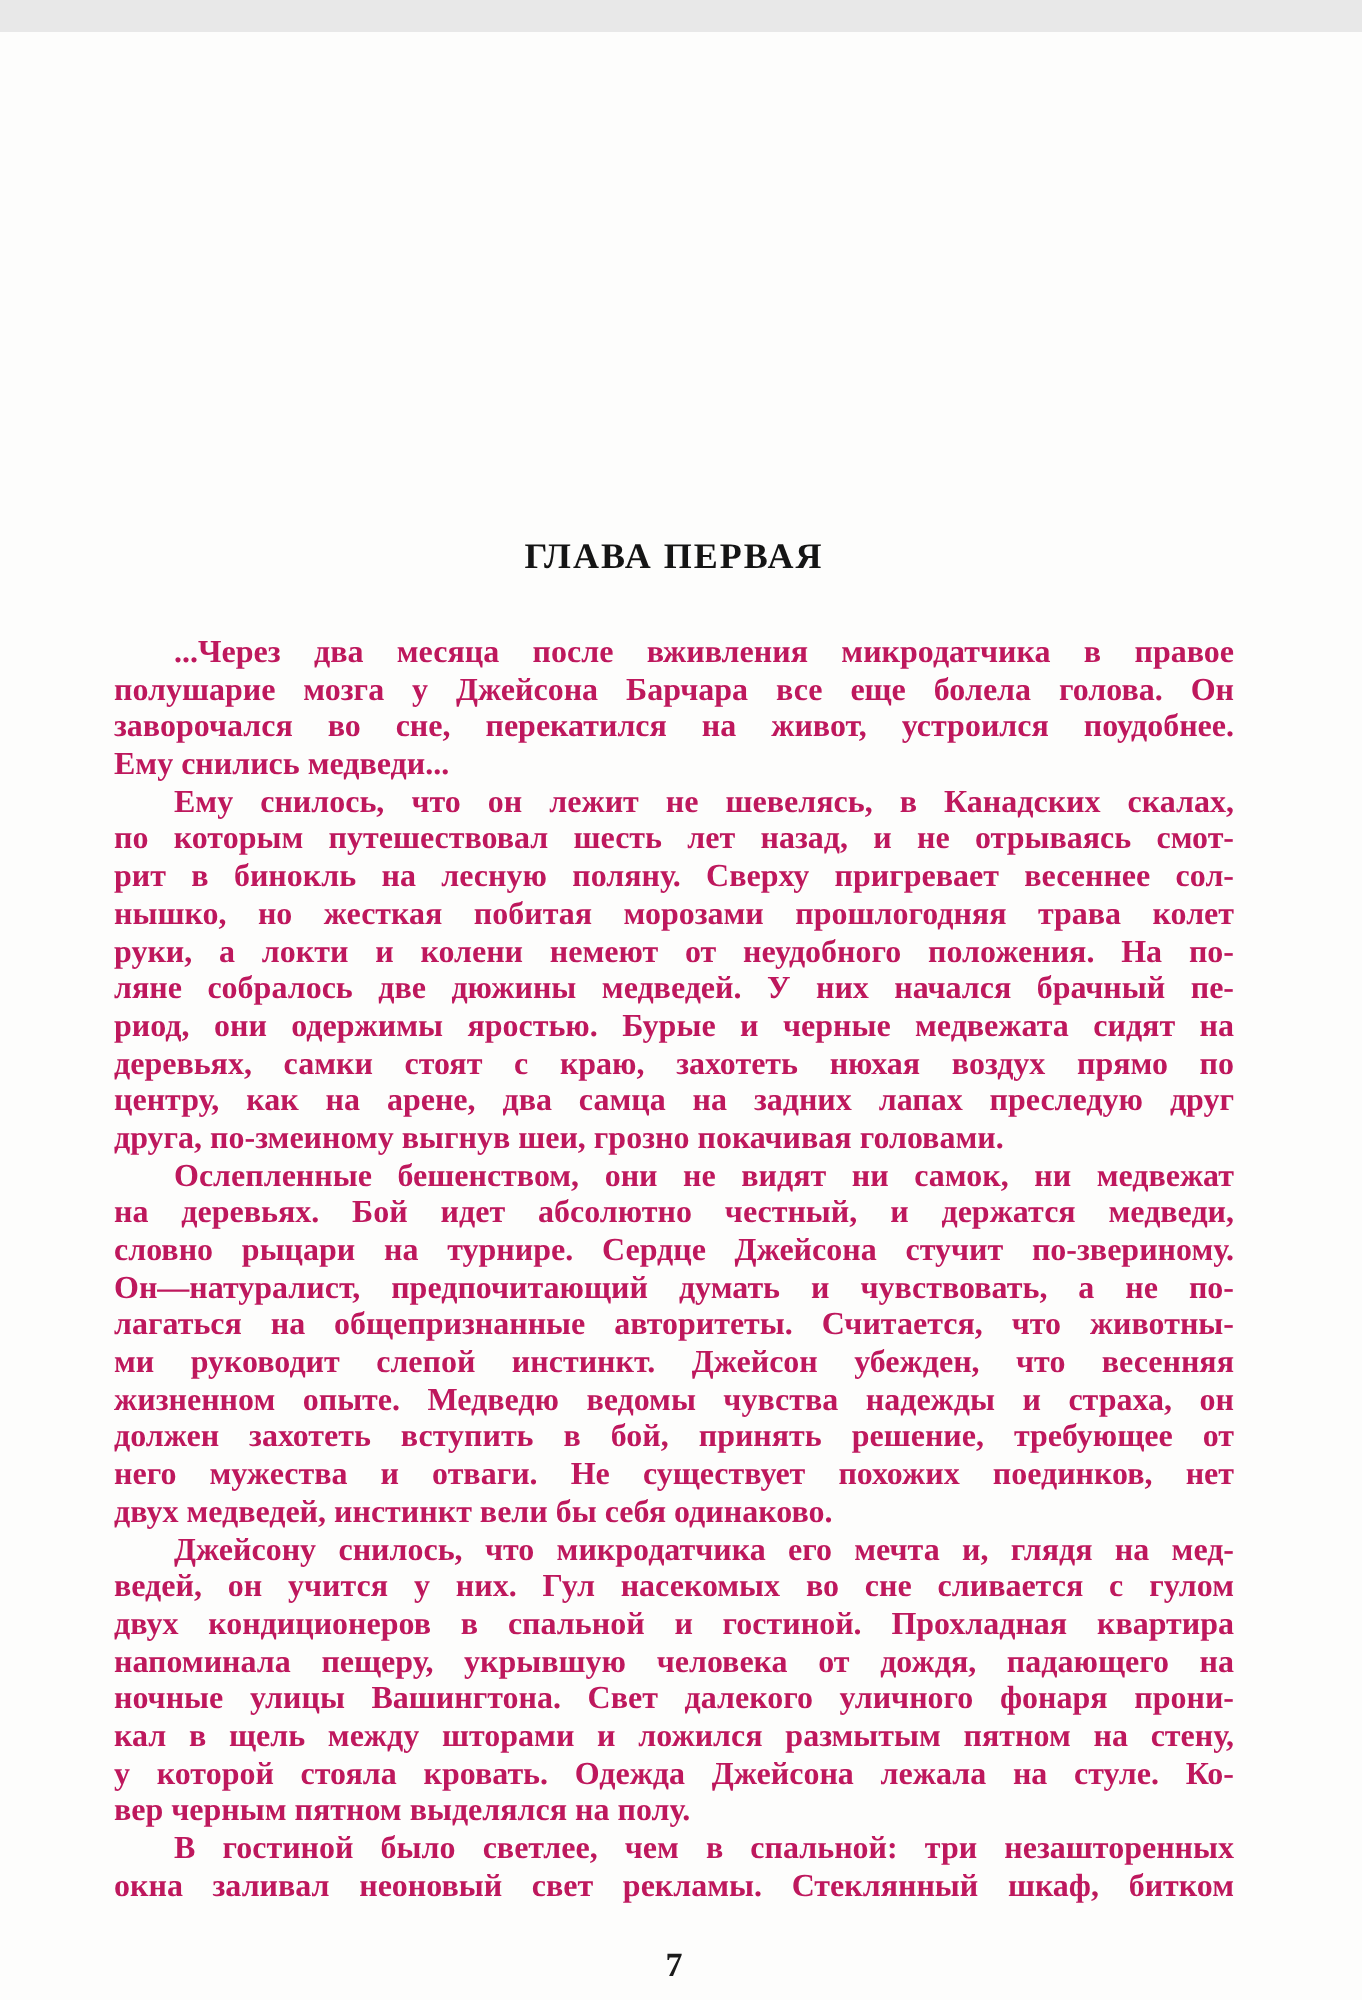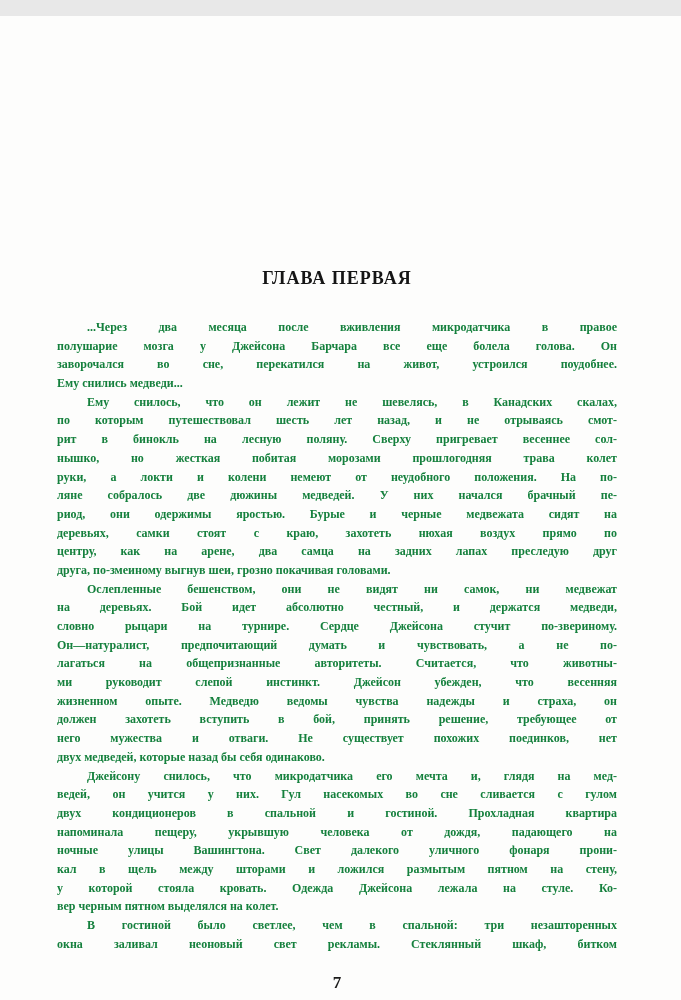--- a/index.html
+++ b/index.html
@@ -28,24 +28,24 @@
     font-weight: 700;
     letter-spacing: 1px;
     line-height: 20px;
     color: #151515;
   }
   .text-block {
     position: absolute;
     left: 57px;
     top: 302px;
     width: 560px;
-    font-size: 12px;
+    font-size: 16px;
     font-weight: 700;
     line-height: 18.7px;
-    color: #15803d;
+    color: #be185d;
   }
   .line {
     text-align: justify;
     text-align-last: justify;
     white-space: normal;
     height: 18.7px;
     overflow: visible;
   }
   .line.first {
     text-indent: 30px;
@@ -88,27 +88,27 @@
       <div class="line last">друга, по-змеиному выгнув шеи, грозно покачивая головами.</div>
       <div class="line first">Ослепленные бешенством, они не видят ни самок, ни медвежат</div>
       <div class="line">на деревьях. Бой идет абсолютно честный, и держатся медведи,</div>
       <div class="line">словно рыцари на турнире. Сердце Джейсона стучит по-звериному.</div>
       <div class="line">Он—натуралист, предпочитающий думать и чувствовать, а не по-</div>
       <div class="line">лагаться на общепризнанные авторитеты. Считается, что животны-</div>
       <div class="line">ми руководит слепой инстинкт. Джейсон убежден, что весенняя</div>
       <div class="line">жизненном опыте. Медведю ведомы чувства надежды и страха, он</div>
       <div class="line">должен захотеть вступить в бой, принять решение, требующее от</div>
       <div class="line">него мужества и отваги. Не существует похожих поединков, нет</div>
-      <div class="line last">двух медведей, которые назад бы себя одинаково.</div>
+      <div class="line last">двух медведей, инстинкт вели бы себя одинаково.</div>
       <div class="line first">Джейсону снилось, что микродатчика его мечта и, глядя на мед-</div>
       <div class="line">ведей, он учится у них. Гул насекомых во сне сливается с гулом</div>
       <div class="line">двух кондиционеров в спальной и гостиной. Прохладная квартира</div>
       <div class="line">напоминала пещеру, укрывшую человека от дождя, падающего на</div>
       <div class="line">ночные улицы Вашингтона. Свет далекого уличного фонаря прони-</div>
       <div class="line">кал в щель между шторами и ложился размытым пятном на стену,</div>
       <div class="line">у которой стояла кровать. Одежда Джейсона лежала на стуле. Ко-</div>
-      <div class="line last">вер черным пятном выделялся на колет.</div>
+      <div class="line last">вер черным пятном выделялся на полу.</div>
       <div class="line first">В гостиной было светлее, чем в спальной: три незашторенных</div>
       <div class="line">окна заливал неоновый свет рекламы. Стеклянный шкаф, битком</div>
     </div>
 
   <div class="page-number">7</div>
 </div>
 
 </body></html>

